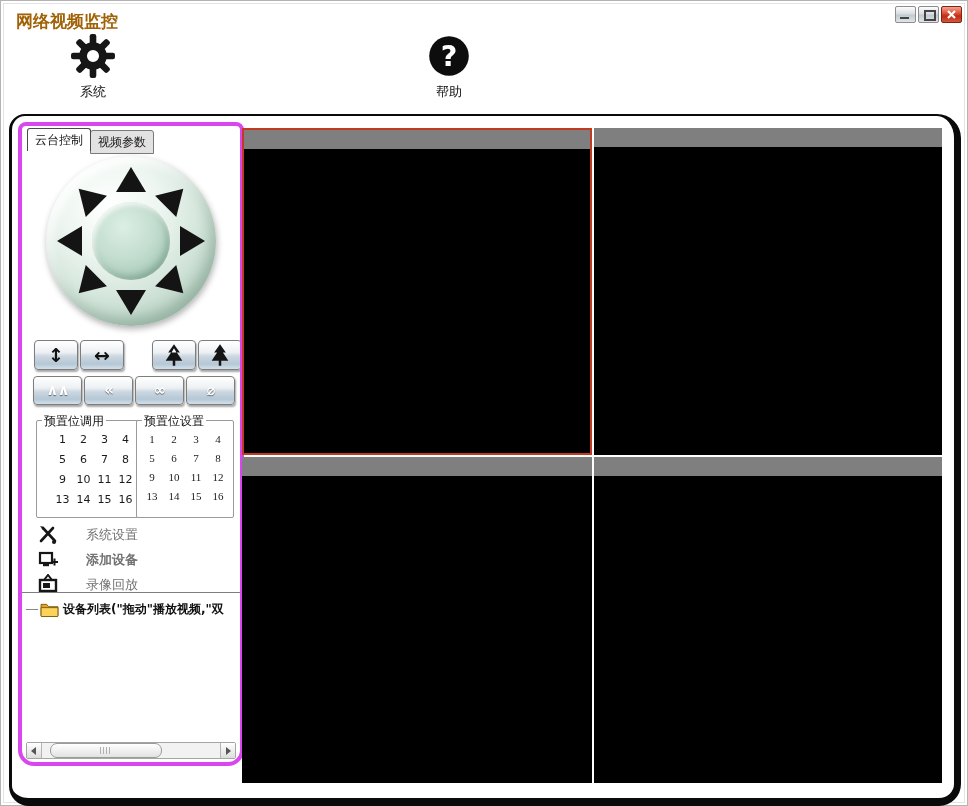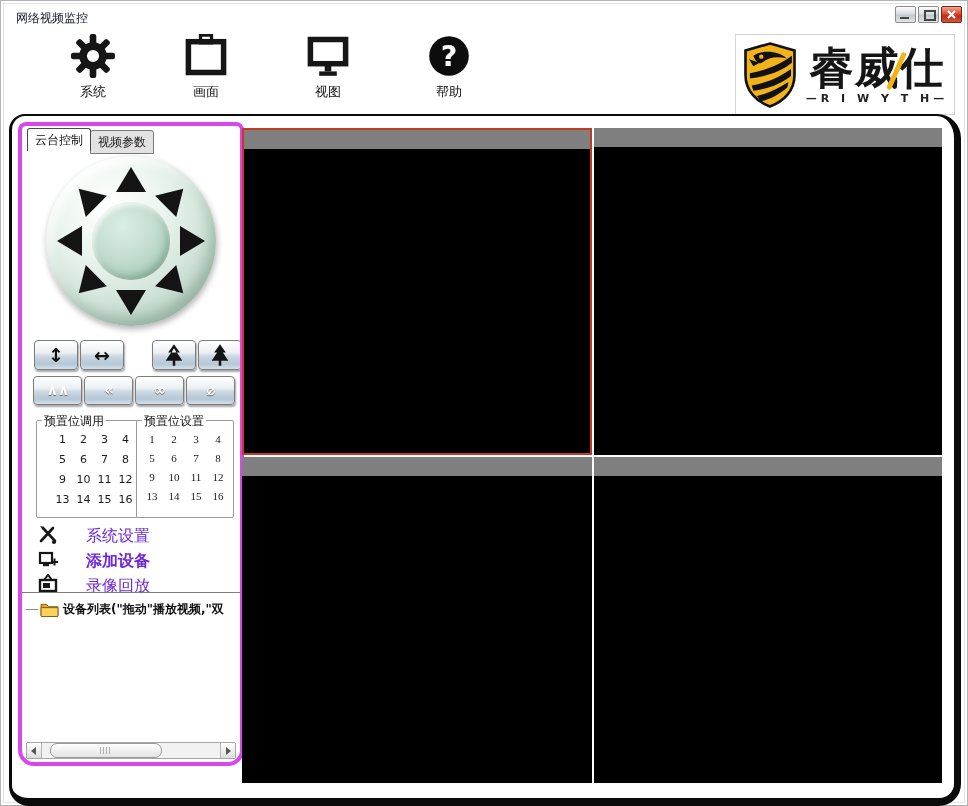--- a/index.html
+++ b/index.html
@@ -1,21 +1,21 @@
 <!DOCTYPE html>
 <html><head>
 <meta charset="utf-8">
 <style>
   html,body{margin:0;padding:0;width:968px;height:806px;overflow:hidden;
     font-family:"DejaVu Sans","Liberation Sans",sans-serif;background:#f2f2f2;}
   .window{position:absolute;inset:0;background:#fff;border:1px solid #b3b3b3;
     box-shadow:inset 0 0 0 2px #ffffff, inset 0 0 0 3px #e3e3e3;}
   
   .titlebar{position:absolute;left:0;top:0;right:0;height:30px;}
-  .title-text{position:absolute;left:15px;top:9px;font-size:12px;color:#0f172a;}
+  .title-text{position:absolute;left:15px;top:9px;font-size:17px;color:#a16207;font-weight:bold;}
   .winctrl{position:absolute;right:5px;top:5px;display:flex;gap:2px;}
   .wbtn{width:19px;height:15px;border:1px solid #8d8d8d;border-radius:2px;
     background:linear-gradient(180deg,#fdfdfd,#d8dee2 45%,#c2cacf 55%,#dfe5e8);
     position:relative;cursor:pointer;}
   .wbtn.close{background:linear-gradient(180deg,#f2a493,#d94b2e 45%,#bf2c12 60%,#d3573c);border-color:#7e2413;}
   .ic-min{position:absolute;left:4px;bottom:3px;width:9px;height:2px;background:#444;}
   .ic-max{position:absolute;left:5px;top:3px;width:8px;height:7px;border:2px solid #444;}
   .ic-close{position:absolute;left:3px;top:2px;}
   
   .tool-btn{position:absolute;top:33px;width:76px;text-align:center;cursor:pointer;}
@@ -59,21 +59,21 @@
   .gbtn .glyph-w{font-size:15px;font-weight:bold;color:#fff;line-height:1;letter-spacing:-1px;
     text-shadow:0 1px 1px rgba(0,0,0,.5);}
   
   .gbox{position:absolute;border:1px solid #9a9a9a;border-radius:2px;background:#fff;}
   .gbox-legend{position:absolute;top:-8px;left:5px;background:#fff;padding:0 2px;font-size:12px;color:#111;}
   .pgrid{display:grid;grid-template-columns:repeat(4,1fr);row-gap:7px;padding:12px 4px 6px;}
   .pnum{font-size:11px;color:#1a1a1a;text-align:center;cursor:pointer;}
   
   .menu-item{position:absolute;left:0;width:100%;height:25px;cursor:pointer;}
   .menu-item svg{position:absolute;left:16px;top:2px;}
-  .menu-label{position:absolute;left:64px;top:4px;font-size:16px;color:#6d28d9;text-align:center;}
+  .menu-label{position:absolute;left:64px;top:4px;font-size:13px;color:#737373;text-align:center;}
   
   .tree{position:absolute;left:0;top:466px;width:100%;height:148px;border-top:1px solid #7e7e7e;}
   .tree-row{position:absolute;left:4px;top:8px;display:flex;align-items:center;white-space:nowrap;
     overflow:hidden;width:212px;cursor:pointer;}
   .tree-dash{width:12px;height:1px;background:#888;margin-right:2px;flex:0 0 auto;}
   .tree-label{font-size:12px;font-weight:bold;color:#111;margin-left:4px;}
   
   .hscroll{position:absolute;left:4px;right:4px;top:616px;height:15px;border:1px solid #a5a5a5;
     background:#f2f2f2;border-radius:2px;display:flex;align-items:stretch;}
   .sc-arrow{width:14px;background:linear-gradient(180deg,#fff,#ddd);border-right:1px solid #b5b5b5;
@@ -126,61 +126,30 @@
         <rect x="17" y="0" width="6" height="10" rx="2" transform="rotate(180 20 20)"></rect>
         <rect x="17" y="0" width="6" height="10" rx="2" transform="rotate(225 20 20)"></rect>
         <rect x="17" y="0" width="6" height="10" rx="2" transform="rotate(270 20 20)"></rect>
         <rect x="17" y="0" width="6" height="10" rx="2" transform="rotate(315 20 20)"></rect>
       </g>
       <circle cx="20" cy="20" r="9" fill="none" stroke="#161616" stroke-width="7"></circle>
     </svg>
     <div class="tool-label">系统</div>
   </div>
 
-  <div class="tool-btn" style="left:167px;">
-    <svg width="44" height="44" viewBox="0 0 40 40">
-      <rect x="15" y="1" width="10" height="7" fill="none" stroke="#161616" stroke-width="3"></rect>
-      <rect x="4" y="7" width="32" height="28" fill="none" stroke="#161616" stroke-width="5"></rect>
-    </svg>
-    <div class="tool-label">画面</div>
-  </div>
-
-  <div class="tool-btn" style="left:289px;">
-    <svg width="44" height="44" viewBox="0 0 40 40">
-      <rect x="4" y="5" width="32" height="22" fill="none" stroke="#161616" stroke-width="5"></rect>
-      <rect x="17" y="27" width="6" height="7" fill="#161616"></rect>
-      <rect x="12" y="34" width="16" height="4" fill="#161616"></rect>
-    </svg>
-    <div class="tool-label">视图</div>
-  </div>
+
 
   <div class="tool-btn" style="left:410px;">
     <svg width="44" height="44" viewBox="0 0 40 40">
       <circle cx="20" cy="20" r="18" fill="#0d0d0d"></circle>
       <text x="20" y="29" text-anchor="middle" font-size="26" font-weight="bold" fill="#fff" font-family="DejaVu Sans, sans-serif">?</text>
     </svg>
     <div class="tool-label">帮助</div>
   </div>
 
-  <div class="logo">
-    <svg width="56" height="68" viewBox="0 0 64 76">
-      <path d="M32 2 L60 10 V38 C60 56 48 68 32 74 C16 68 4 56 4 38 V10 Z" fill="#f2b31a" stroke="#111" stroke-width="3"></path>
-      <path d="M13 16 C22 9 42 10 51 19 C40 16 30 18 24 23 C19 27 15 22 13 16 Z" fill="#111"></path>
-      <circle cx="22" cy="17" r="2.5" fill="#f2b31a"></circle>
-      <path d="M8 20 L20 24 L13 28 Z" fill="#111"></path>
-      <path d="M9 36 C26 33 44 26 57 16 L57 24 C45 34 27 40 9 42 Z" fill="#111"></path>
-      <path d="M11 50 C28 47 44 40 56 31 L56 39 C45 48 29 54 13 56 Z" fill="#111"></path>
-      <path d="M17 62 C30 59 42 53 53 46 L52 52 C43 60 32 66 22 68 Z" fill="#111"></path>
-    </svg>
-    <div class="brand-wrap">
-      <div class="brand">睿威仕</div>
-      <div class="brand-slash"></div>
-      <div class="latin">—R I W Y T H—</div>
-    </div>
-  </div>
 
   <div class="main">
 
     <div class="left-panel">
       <div class="tab active">云台控制</div>
       <div class="tab inactive">视频参数</div>
 
       <div class="wheel">
         <div class="dir" style="transform:rotate(0deg);">
             <i class="tri"></i>

